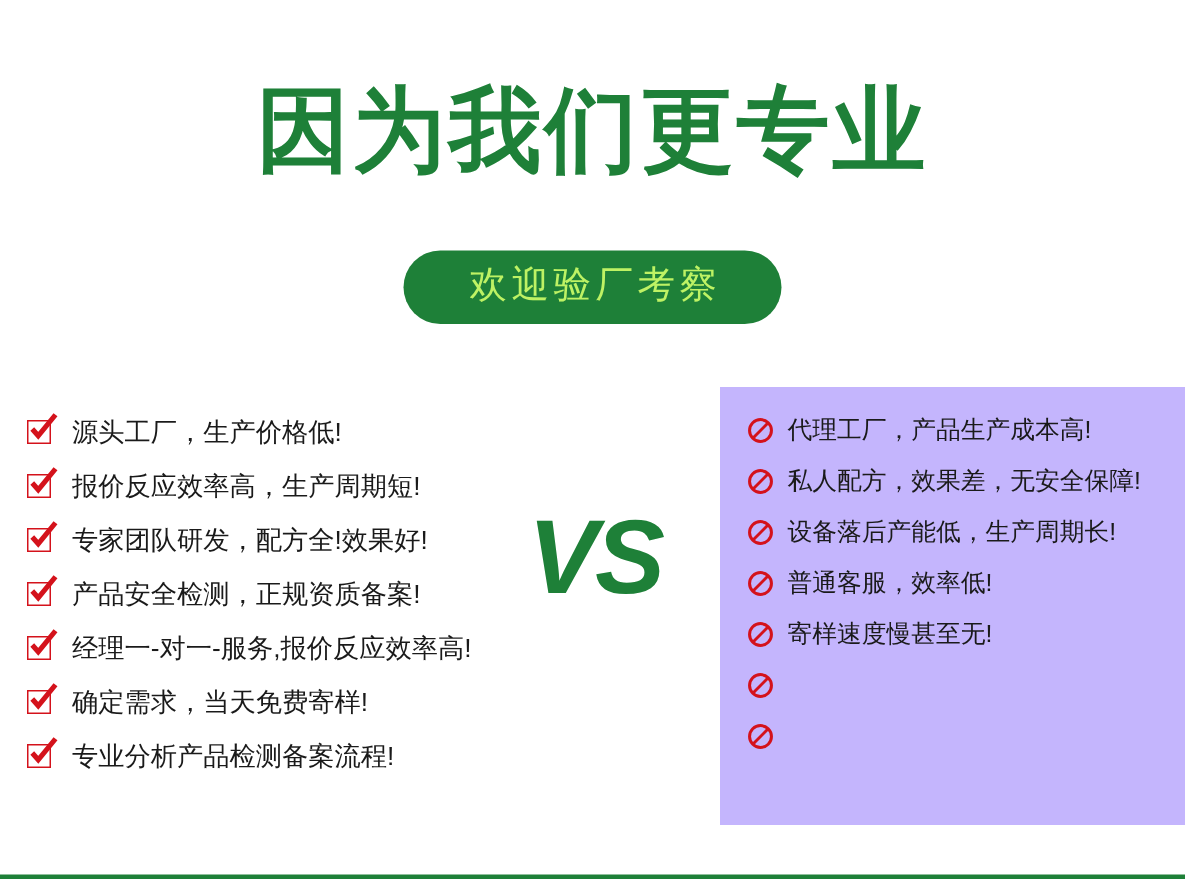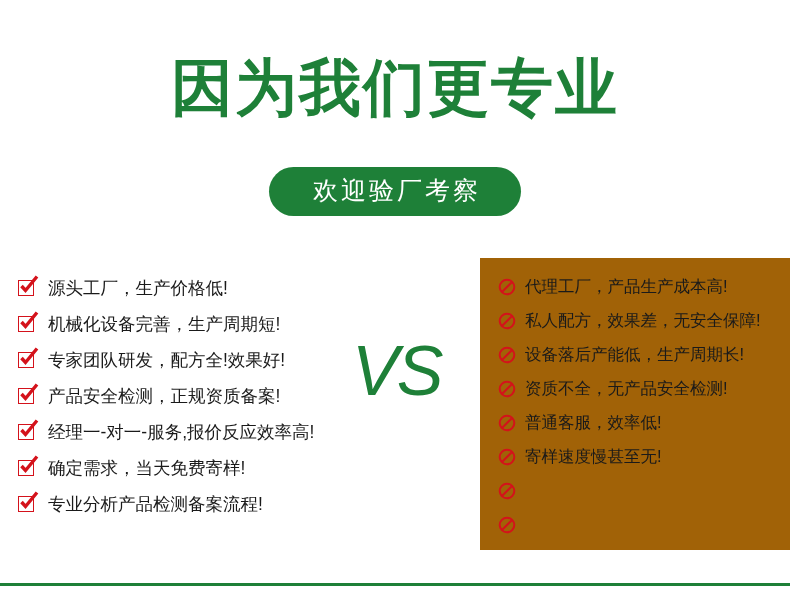--- a/index.html
+++ b/index.html
@@ -40,21 +40,21 @@
   .badge-wrap {
     position: absolute;
     top: 167px;
     left: 0;
     width: 790px;
     text-align: center;
   }
   .badge {
     display: inline-block;
     background: #1e8038;
-    color: #ffffff;
+    color: #bef264;
     font-size: 25px;
     font-weight: 500;
     letter-spacing: 3px;
     padding: 9px 40px 11px 44px;
     border-radius: 26px;
     line-height: 1.15;
   }
 
   
   .compare {
@@ -74,21 +74,21 @@
     padding: 12px 0 0 18px;
     box-sizing: border-box;
   }
 
   .col-right {
     position: absolute;
     left: 480px;
     top: 0;
     width: 310px;
     height: 292px;
-    background: #a16207;
+    background: #c4b5fd;
     padding: 12px 0 0 18px;
     box-sizing: border-box;
   }
 
   .item {
     display: flex;
     align-items: center;
     height: 36px;
     white-space: nowrap;
   }
@@ -142,21 +142,21 @@
     top: 0px;
   }
   .icon-ban svg { display: block; }
 
   
   .vs {
     position: absolute;
     left: 352px;
     top: 78px;
     font-size: 70px;
-    font-weight: 400;
+    font-weight: 700;
     font-style: italic;
     color: #1e8038;
     letter-spacing: -2px;
     line-height: 1;
     font-family: "Liberation Sans", "DejaVu Sans", sans-serif;
   }
 
   
   .bottom-rule {
     position: absolute;
@@ -190,21 +190,21 @@
         </span>
         <span class="item-text">源头工厂，生产价格低!</span>
       </div>
       <div class="item">
         <span class="icon-check">
           <span class="box"></span>
           <svg viewBox="0 0 22 22" xmlns="http://www.w3.org/2000/svg">
             <path d="M3.5 11 L7.5 15.5 L19 1.5" fill="none" stroke="#d4121b" stroke-width="3.4" stroke-linecap="butt" stroke-linejoin="miter"></path>
           </svg>
         </span>
-        <span class="item-text">机械化设备完善，生产周期短!</span>
+        <span class="item-text">报价反应效率高，生产周期短!</span>
       </div>
       <div class="item">
         <span class="icon-check">
           <span class="box"></span>
           <svg viewBox="0 0 22 22" xmlns="http://www.w3.org/2000/svg">
             <path d="M3.5 11 L7.5 15.5 L19 1.5" fill="none" stroke="#d4121b" stroke-width="3.4" stroke-linecap="butt" stroke-linejoin="miter"></path>
           </svg>
         </span>
         <span class="item-text">专家团队研发，配方全!效果好!</span>
       </div>
@@ -276,29 +276,20 @@
         </span>
         <span class="item-text">设备落后产能低，生产周期长!</span>
       </div>
       <div class="item">
         <span class="icon-ban">
           <svg width="18" height="18" viewBox="0 0 18 18" xmlns="http://www.w3.org/2000/svg">
             <circle cx="9" cy="9" r="7.3" fill="none" stroke="#d4121b" stroke-width="2"></circle>
             <line x1="4.2" y1="13.8" x2="13.8" y2="4.2" stroke="#d4121b" stroke-width="2"></line>
           </svg>
         </span>
-        <span class="item-text">资质不全，无产品安全检测!</span>
-      </div>
-      <div class="item">
-        <span class="icon-ban">
-          <svg width="18" height="18" viewBox="0 0 18 18" xmlns="http://www.w3.org/2000/svg">
-            <circle cx="9" cy="9" r="7.3" fill="none" stroke="#d4121b" stroke-width="2"></circle>
-            <line x1="4.2" y1="13.8" x2="13.8" y2="4.2" stroke="#d4121b" stroke-width="2"></line>
-          </svg>
-        </span>
         <span class="item-text">普通客服，效率低!</span>
       </div>
       <div class="item">
         <span class="icon-ban">
           <svg width="18" height="18" viewBox="0 0 18 18" xmlns="http://www.w3.org/2000/svg">
             <circle cx="9" cy="9" r="7.3" fill="none" stroke="#d4121b" stroke-width="2"></circle>
             <line x1="4.2" y1="13.8" x2="13.8" y2="4.2" stroke="#d4121b" stroke-width="2"></line>
           </svg>
         </span>
         <span class="item-text">寄样速度慢甚至无!</span>

